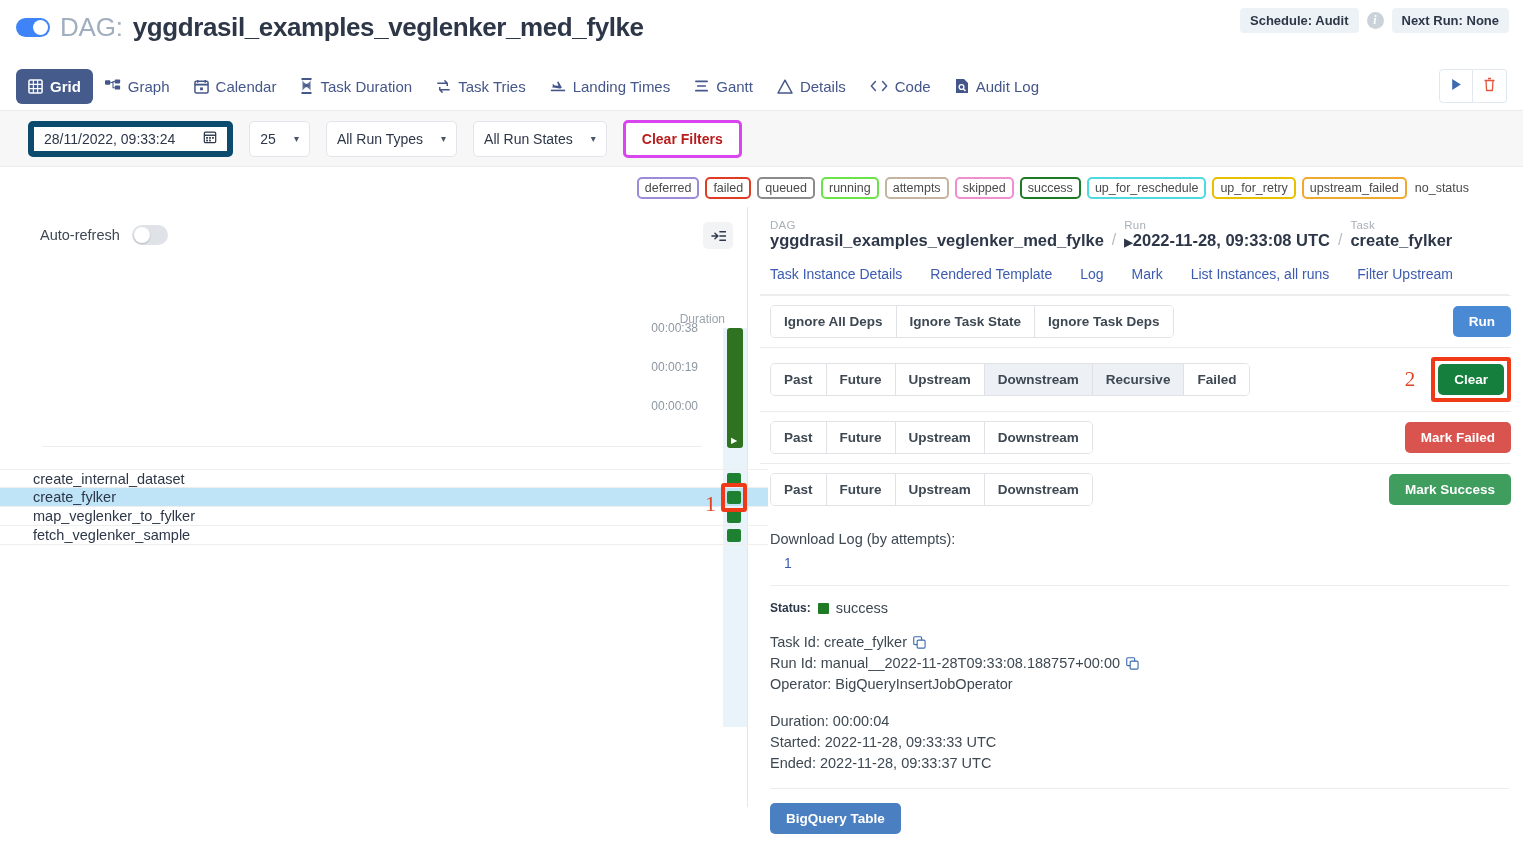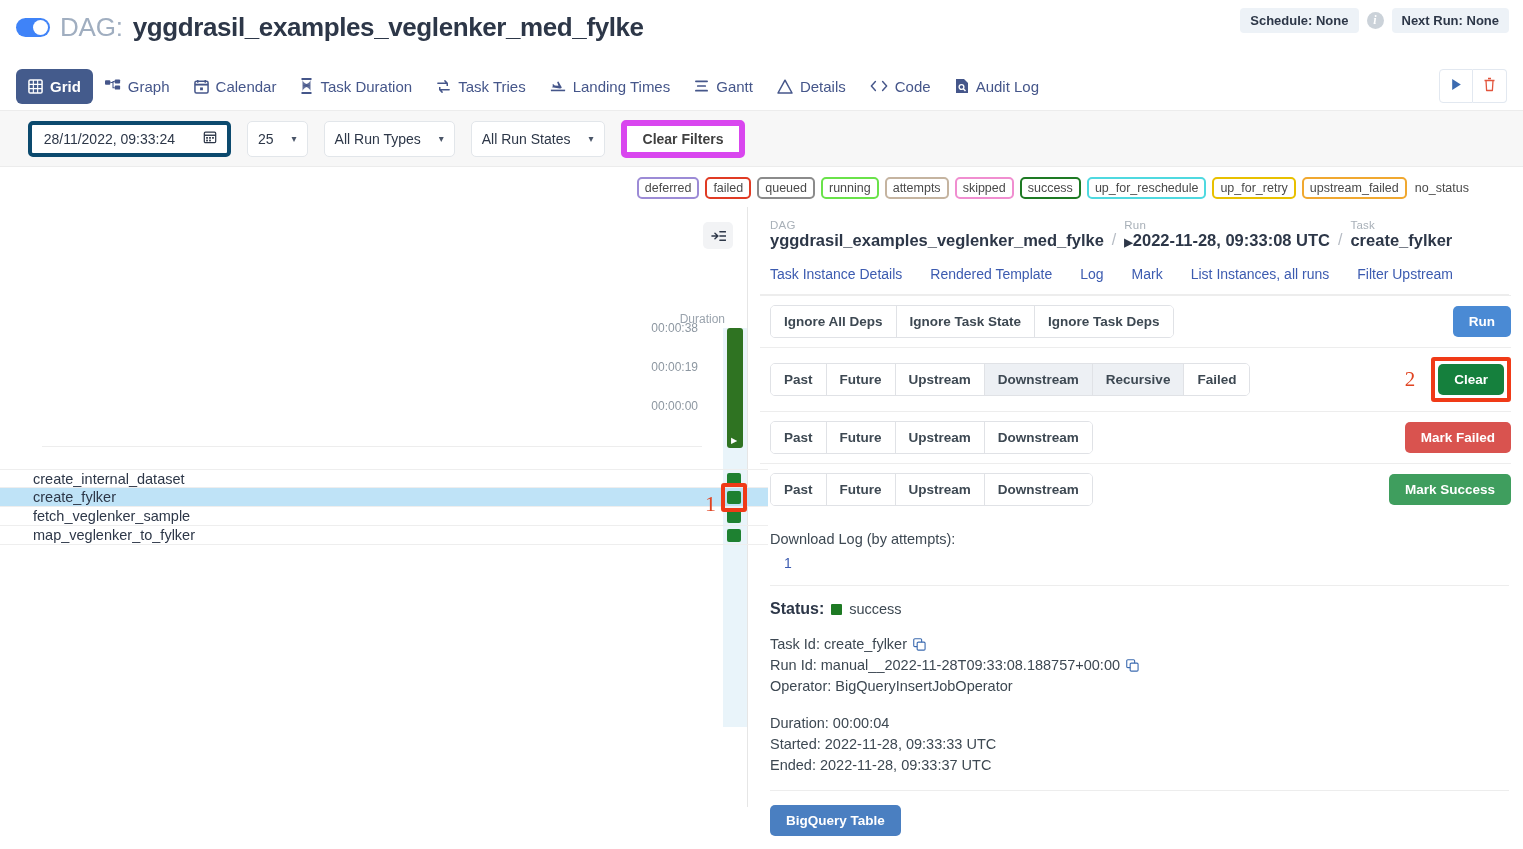--- a/index.html
+++ b/index.html
@@ -55,32 +55,32 @@
   }
   .icon-btn:first-child { border-radius: 4px 0 0 4px; }
   .icon-btn:last-child { border-radius: 0 4px 4px 0; border-left: none; }
 
   
   .filterbar {
     background: #f7f7f7; border-top: 1px solid #ececec; border-bottom: 1px solid #ececec;
     height: 57px; display: flex; align-items: center; padding: 0 28px; gap: 16px;
   }
   .datefield {
-    background: #fff; border: 4px solid #0c4a6e; border-radius: 5px; height: 36px;
+    background: #fff; border: 6px solid #0c4a6e; border-radius: 5px; height: 36px;
     display: flex; align-items: center; padding: 0 10px; gap: 28px; font-size: 14px; color: #2d3748;
     min-width: 203px; justify-content: flex-end; cursor: pointer;
   }
   .selectfield {
     background: #fff; border: 1px solid #e2e6ea; border-radius: 5px; height: 36px;
     display: flex; align-items: center; padding: 0 10px; gap: 18px; font-size: 14px; color: #2d3748;
     cursor: pointer;
   }
   .caret { font-size: 10px; color: #4a5568; }
   .clearfilters {
-    border: 6px solid #d946ef; background: #fff; color: #404040; font-weight: 700;
+    border: 3px solid #d946ef; background: #fff; color: #b91c1c; font-weight: 700;
     font-size: 14px; border-radius: 5px; height: 38px; padding: 0 16px;
     display: flex; align-items: center; cursor: pointer;
   }
 
   
   .legend { display: flex; align-items: center; justify-content: flex-end;
     gap: 6px; padding: 10px 52px 8px 0; font-size: 12.5px; }
   .legend-chip { border: 2px solid #999; border-radius: 5px; padding: 1px 6px; color: #4a4a4a; line-height: 16px; }
   .legend-plain { color: #4a4a4a; padding: 1px 2px; }
 
@@ -175,21 +175,21 @@
     border: 4px solid #f03a17; border-radius: 3px; padding: 3px; display: inline-block;
   }
   .annot-2 { font-size: 21px; color: #e04422; font-family: "Liberation Serif", serif; margin-right: 16px; }
 
   .plain-line { font-size: 14.5px; color: #3d4852; padding-left: 10px; }
   .dl-title { padding-top: 16px; }
   .attempt-link { color: #3c5bb0; font-size: 14px; padding-left: 24px; padding-top: 8px; cursor: pointer; }
   .divider { border-top: 1px solid #ededed; margin: 14px 2px 0 10px; }
 
   .status-line { display: flex; align-items: center; gap: 7px; padding: 14px 0 0 10px; }
-  .status-key { font-size: 16px; font-weight: 700; color: #2d3748; }
+  .status-key { font-size: 12px; font-weight: 700; color: #2d3748; }
   .status-sq { width: 11px; height: 11px; background: #1e7a24; border-radius: 1px; }
   .status-val { font-size: 14.5px; color: #3d4852; }
 
   .meta { padding-left: 10px; padding-top: 16px; }
   .meta-line { font-size: 14.5px; color: #3d4852; line-height: 21px; display: flex; align-items: center; gap: 6px; }
   .copy-ic { cursor: pointer; display: inline-flex; }
   .times { padding-left: 10px; padding-top: 16px; }
   .bq-btn { margin: 14px 0 0 10px; display: inline-block; background: #4a7fc1; }
 </style>
 </head>
@@ -197,21 +197,21 @@
 
 <div class="page">
 
   <div class="header">
     <div class="dag-title-row">
       <div class="pause-toggle"></div>
       <span class="dag-label">DAG:</span>
       <span class="dag-name">yggdrasil_examples_veglenker_med_fylke</span>
     </div>
     <div class="header-right">
-      <span class="pill">Schedule: None</span>
+      <span class="pill">Schedule: Audit</span>
       <span class="info-dot">i</span>
       <span class="pill">Next Run: None</span>
     </div>
   </div>
 
   <div class="tabbar">
     <div class="tab active">
       <span>
           <svg width="15" height="15" viewBox="0 0 16 16">
             <rect x="1" y="1" width="14" height="14" rx="1.5" fill="none" stroke="#fff" stroke-width="1.6"></rect>
@@ -359,20 +359,24 @@
       <span class="legend-chip" style="border-color: rgb(30, 122, 36);">success</span>
       <span class="legend-chip" style="border-color: rgb(79, 217, 224);">up_for_reschedule</span>
       <span class="legend-chip" style="border-color: rgb(232, 192, 0);">up_for_retry</span>
       <span class="legend-chip" style="border-color: rgb(240, 168, 48);">upstream_failed</span>
       <span class="legend-plain">no_status</span>
     </div>
 
   <div class="body">
 
     <div class="left">
+      <div class="autorefresh-row">
+        <span class="autorefresh-label">Auto-refresh</span>
+        <span class="switch"></span>
+      </div>
       <div class="collapse-btn">
         <svg width="15" height="12" viewBox="0 0 16 12">
             <path d="M1 6h6M4.2 3L7.4 6l-3.2 3" stroke="#2d3748" stroke-width="1.5" fill="none" stroke-linecap="round" stroke-linejoin="round"></path>
             <path d="M9.5 1.5h6M9.5 6h6M9.5 10.5h6" stroke="#2d3748" stroke-width="1.6" stroke-linecap="round"></path>
           </svg>
       </div>
 
       <div class="gridwrap">
         <div class="duration-title">Duration</div>
 
@@ -398,25 +402,25 @@
         <div class="taskrows" id="taskrows">
             <div class="taskrow">
               <span class="taskname">create_internal_dataset</span>
               <span class="taskbox" style="top: 3px;"></span>
             </div>
             <div class="taskrow selected">
               <span class="taskname">create_fylker</span>
               <span class="taskbox" style="top: 3px;"></span>
             </div>
             <div class="taskrow">
-              <span class="taskname">fetch_veglenker_sample</span>
+              <span class="taskname">map_veglenker_to_fylker</span>
               <span class="taskbox" style="top: 3px;"></span>
             </div>
             <div class="taskrow">
-              <span class="taskname">map_veglenker_to_fylker</span>
+              <span class="taskname">fetch_veglenker_sample</span>
               <span class="taskbox" style="top: 3px;"></span>
             </div>
           </div>
         <div class="annot-box" id="annot1box" style="top: 216px; left: 721px; width: 26px; height: 29px; position: absolute;"></div>
         <span class="annot-num" id="annot1num" style="left: 705px; top: 224px;">1</span>
       </div>
     </div>
 
     <div class="right">
 

